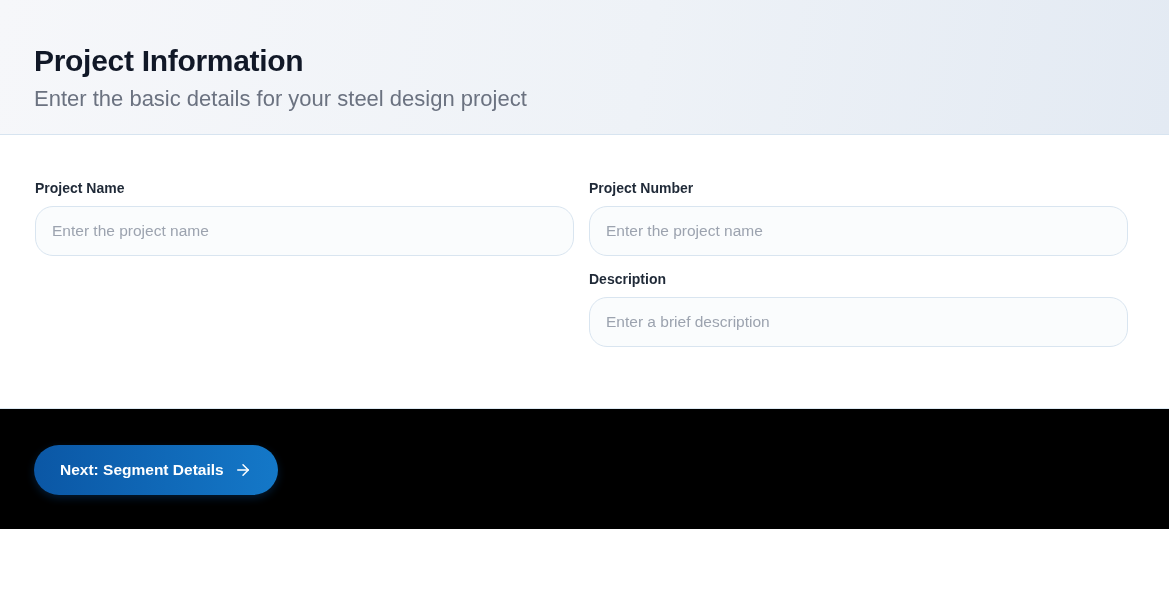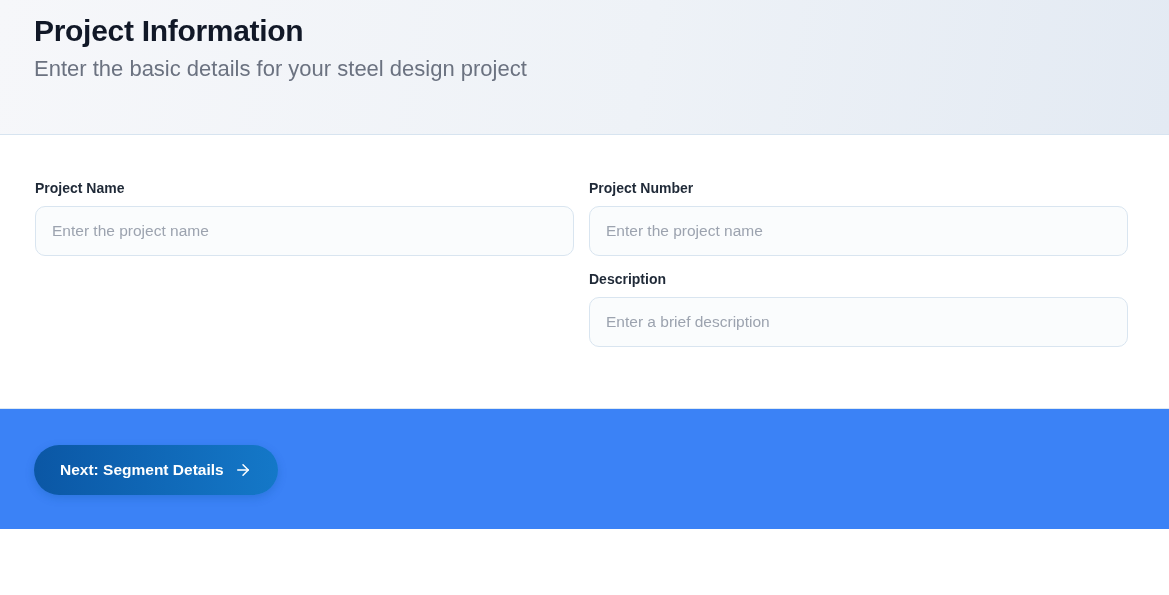--- a/index.html
+++ b/index.html
@@ -9,21 +9,21 @@
     background: #ffffff;
     font-family: "Liberation Sans", sans-serif;
     overflow: hidden;
   }
 
   
   .page-header {
     height: 135px;
     background: linear-gradient(100deg, #f6f7fa 0%, #eef2f7 55%, #e3eaf3 100%);
     border-bottom: 1px solid #d7e4f0;
-    padding: 14px 40px 0 34px;
+    padding: 44px 40px 0 34px;
   }
   .page-title {
     font-size: 30px;
     font-weight: 700;
     color: #111827;
     letter-spacing: -0.3px;
     line-height: 1.1;
   }
   .page-subtitle {
     margin-top: 9px;
@@ -48,34 +48,34 @@
     font-size: 14px;
     font-weight: 700;
     color: #1f2937;
     line-height: 17px;
     margin-bottom: 9px;
   }
   .text-input {
     height: 50px;
     width: 100%;
     border: 1px solid #d9e5f0;
-    border-radius: 10px;
+    border-radius: 18px;
     background: #fafcfd;
     padding: 0 16px;
     font-family: "Liberation Sans", sans-serif;
     font-size: 15.5px;
     color: #111827;
     outline: none;
   }
   .text-input::placeholder { color: #9ca3af; opacity: 1; }
 
   
   .page-footer {
     height: 121px;
-    background: #3b82f6;
+    background: #000000;
     border-top: 1px solid #dde9f2;
     padding: 36px 40px 0 34px;
   }
   .next-button {
     display: inline-flex;
     align-items: center;
     gap: 10px;
     height: 50px;
     padding: 0 26px;
     border: none;

